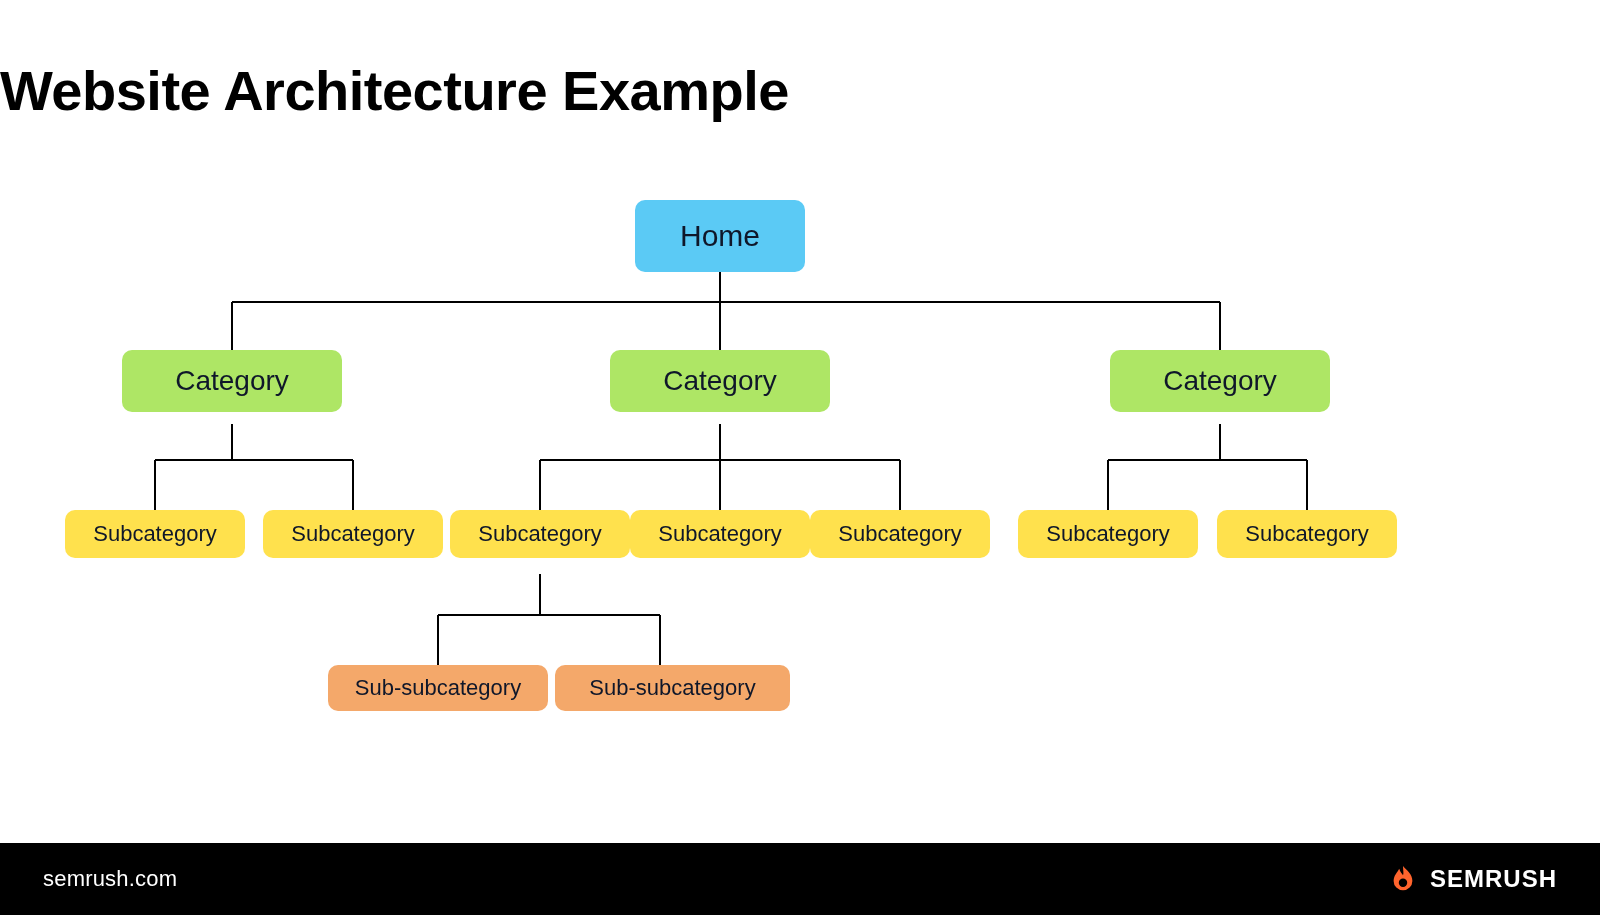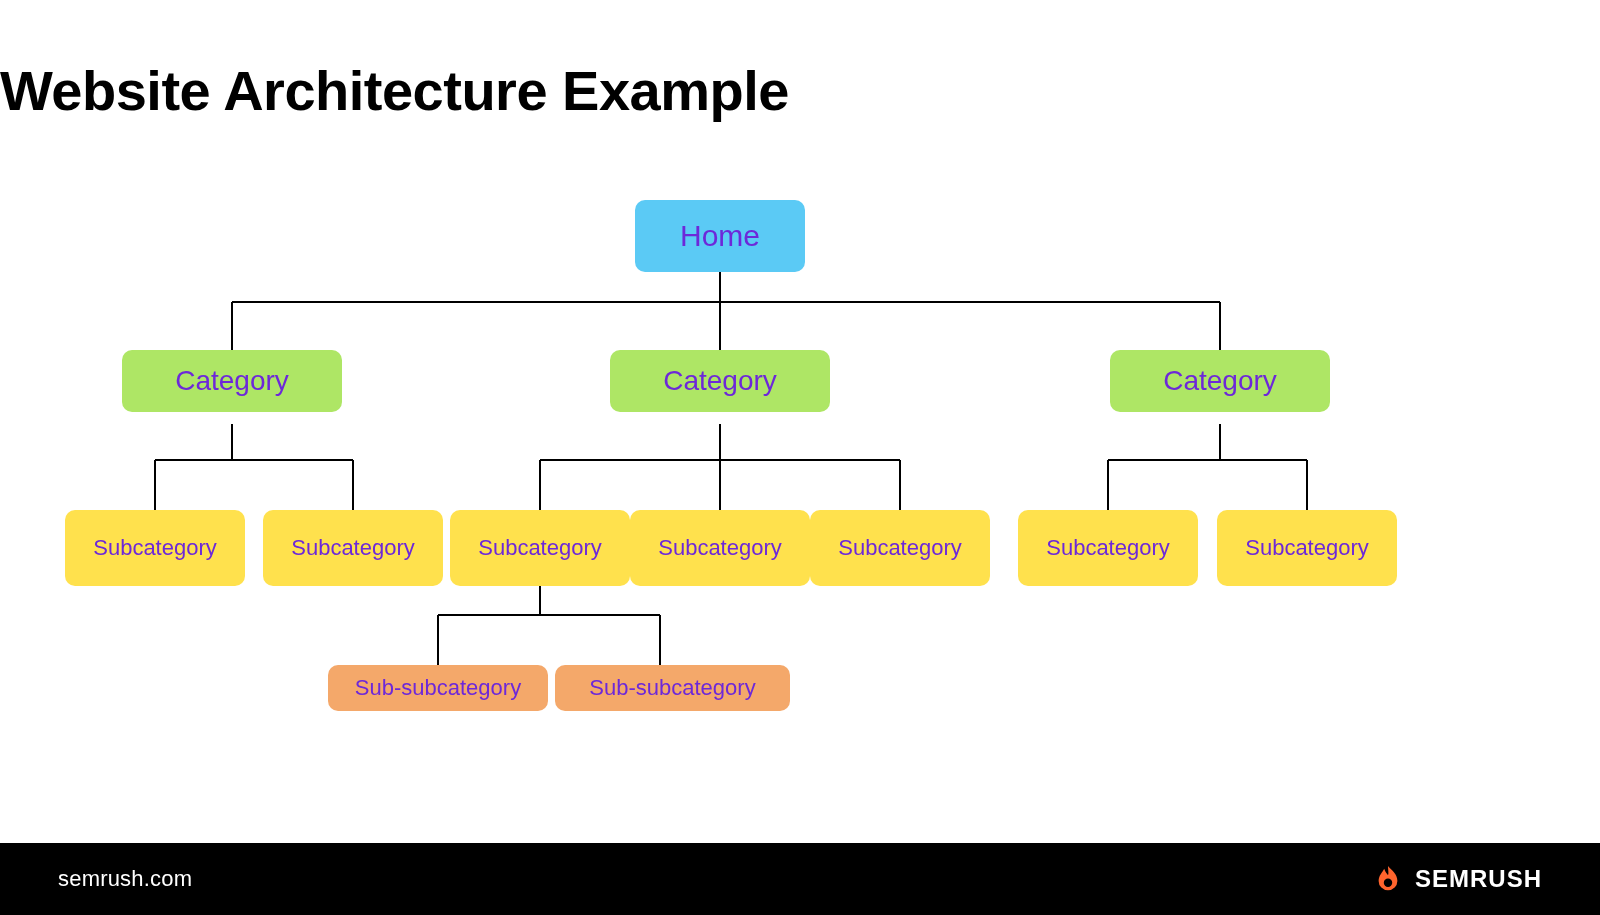--- a/index.html
+++ b/index.html
@@ -1,28 +1,28 @@
 <!DOCTYPE html>
 <html><head>
 <meta charset="utf-8">
 <style>
   html,body{margin:0;padding:0;background:#fff;font-family:-apple-system,BlinkMacSystemFont,"Segoe UI",Arial,Helvetica,sans-serif;color:#000}
   .stage{position:relative;width:1600px;height:915px;background:#fff;overflow:hidden}
   .title{position:absolute;left:0;right:0;top:58px;font-size:56px;font-weight:700;letter-spacing:-0.5px}
   
-  .node{position:absolute;display:flex;align-items:center;justify-content:center;border-radius:10px;font-size:26px;color:#6d28d9}
+  .node{position:absolute;display:flex;align-items:center;justify-content:center;border-radius:10px;font-size:26px;color:#0f172a}
   .home{background:#5bcaf5;width:170px;height:72px;font-size:30px}
   .cat{background:#aee665;width:220px;height:62px;font-size:28px}
-  .sub{background:#ffe14d;width:180px;height:76px;font-size:22px}
+  .sub{background:#ffe14d;width:180px;height:48px;font-size:22px}
   .subsub{background:#f4a86a;width:220px;height:46px;font-size:22px}
   .subsub.wide{width:235px}
   
   svg.wires{position:absolute;left:0;top:0;width:1600px;height:915px}
   
-  .footer{position:absolute;left:0;right:0;bottom:0;height:72px;background:#000;color:#fff;display:flex;align-items:center;justify-content:space-between;padding:0 58px;box-sizing:border-box}
+  .footer{position:absolute;left:0;right:0;bottom:0;height:72px;background:#000;color:#fff;display:flex;align-items:center;justify-content:space-between;padding:0 43px;box-sizing:border-box}
   .footer .site{font-size:22px;letter-spacing:.2px}
   .brand{display:flex;align-items:center;gap:12px}
   .brand svg{display:block}
   .brand .word{font-size:24px;font-weight:800;letter-spacing:1px}
 </style>
 </head>
 <body>
 
 <div class="stage">
   <div class="title">Website Architecture Example</div>

